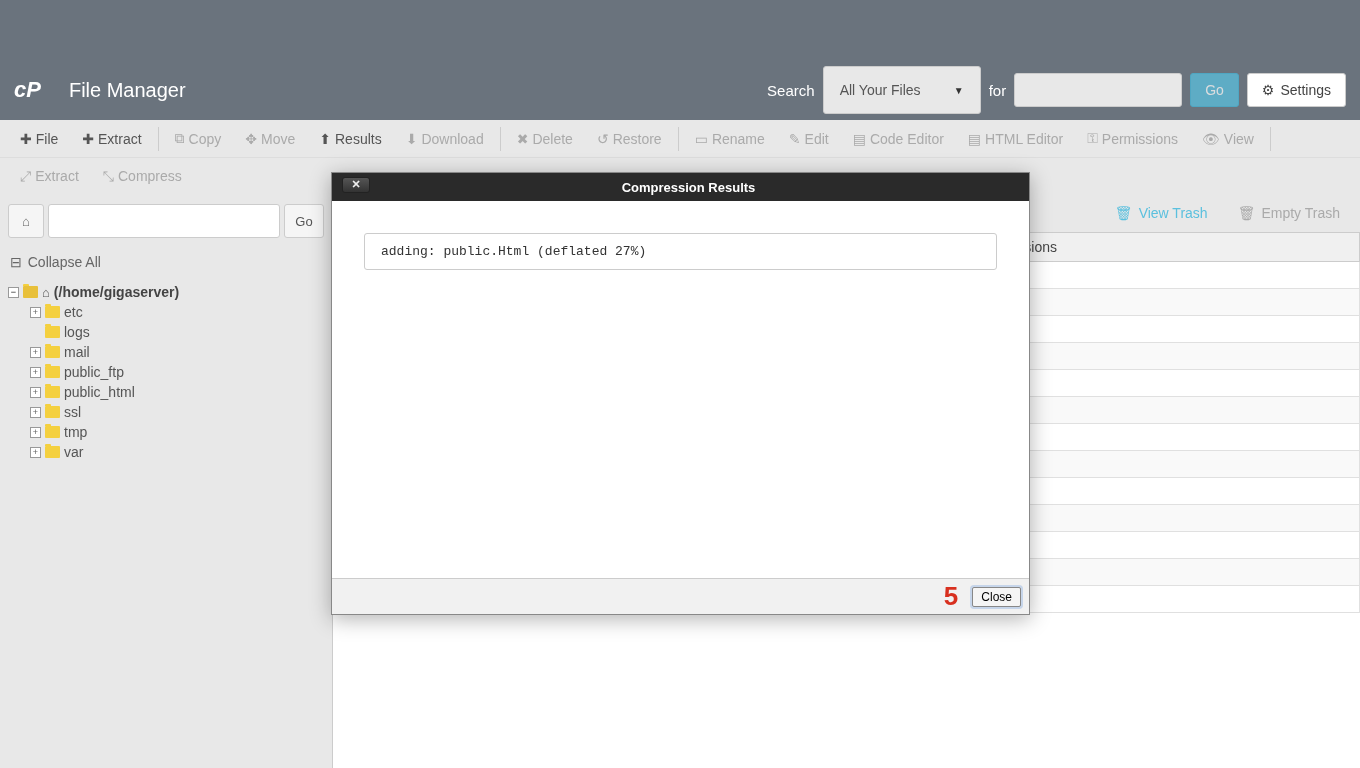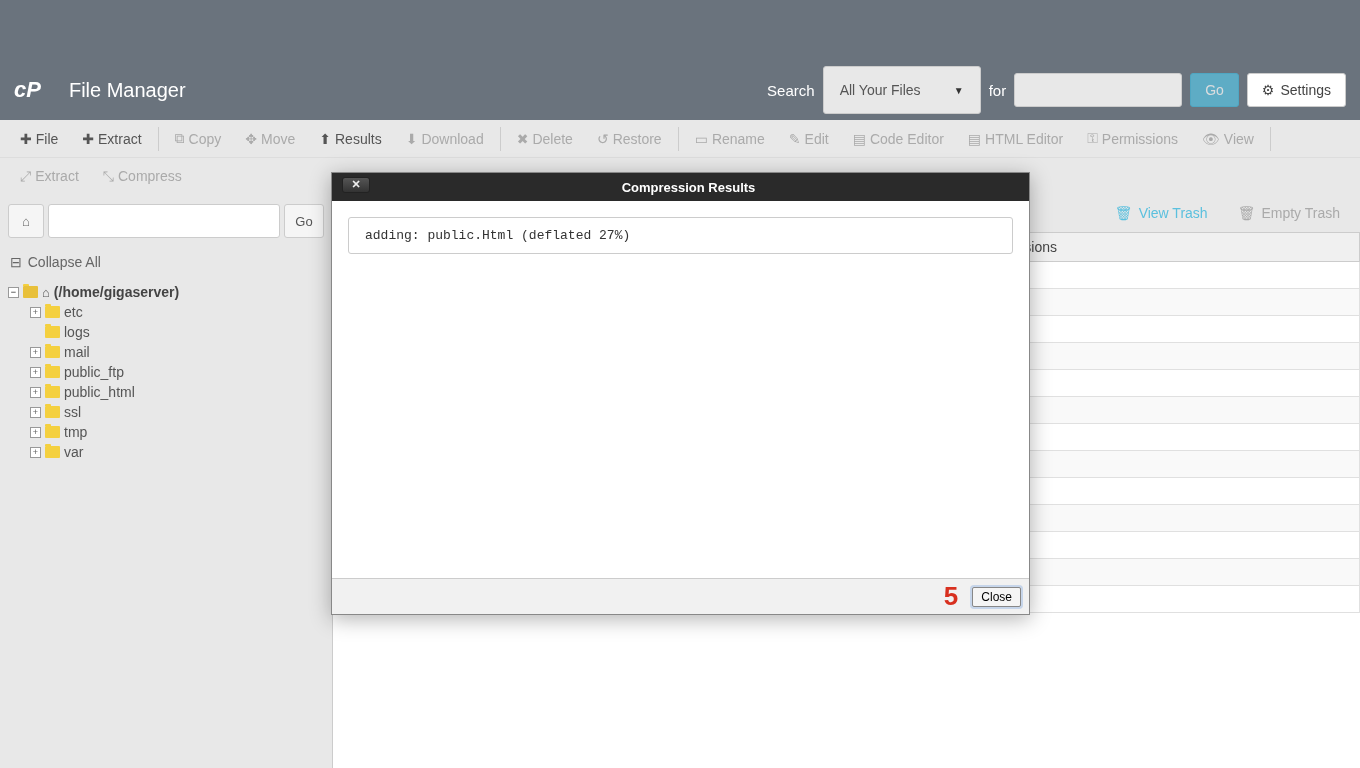--- a/index.html
+++ b/index.html
@@ -55,21 +55,21 @@
 .table td { border: 1px solid #e0e0e0; padding: 4px 10px; color: #555; height: 27px; }
 .table tr:nth-child(even) td { background: #f9f9f9; }
 .globe-ico { width: 16px; height: 16px; border-radius: 50%; background: #4a8de8; display: inline-block; position: relative; }
 .globe-ico::after { content: ''; position: absolute; inset: 2px; border: 1px solid #fff; border-radius: 50%; }
 
 .modal-overlay { position: absolute; inset: 0; pointer-events: none; }
 .modal { position: absolute; left: 331px; top: 172px; width: 699px; height: 443px; background: #fff; border: 1px solid #888; box-shadow: 0 4px 20px rgba(0,0,0,0.3); pointer-events: auto; display: flex; flex-direction: column; }
 .modal-header { height: 28px; background: #2a2a2a; color: #fff; display: flex; align-items: center; position: relative; }
 .modal-title { flex: 1; text-align: center; font-size: 13px; font-weight: bold; margin-left: 16px; }
 .modal-close-x { position: absolute; left: 10px; top: 4px; width: 28px; height: 16px; background: linear-gradient(#555,#333); border: 1px solid #222; border-radius: 3px; color: #eee; font-size: 11px; line-height: 13px; text-align: center; cursor: pointer; font-weight: bold; }
-.modal-body { flex: 1; padding: 16px; }
+.modal-body { flex: 1; padding: 32px; }
 .modal-output { background: #fff; border: 1px solid #ccc; border-radius: 3px; padding: 10px 16px; font-family: "Courier New", monospace; font-size: 13px; color: #333; }
 .modal-footer { height: 36px; background: #f1f1f1; border-top: 1px solid #ccc; display: flex; align-items: center; justify-content: flex-end; padding: 0 8px; gap: 8px; }
 .step-badge { font-size: 26px; font-weight: 900; color: #d8301f; margin-right: 6px; }
 .close-btn { background: #f5f5f5; border: 1px solid #888; border-radius: 2px; padding: 2px 8px; font-size: 12px; cursor: pointer; box-shadow: 0 0 0 2px rgba(100,150,220,0.3); }
 
 .icon { font-style: normal; }
 </style>
 </head>
 <body>
 

